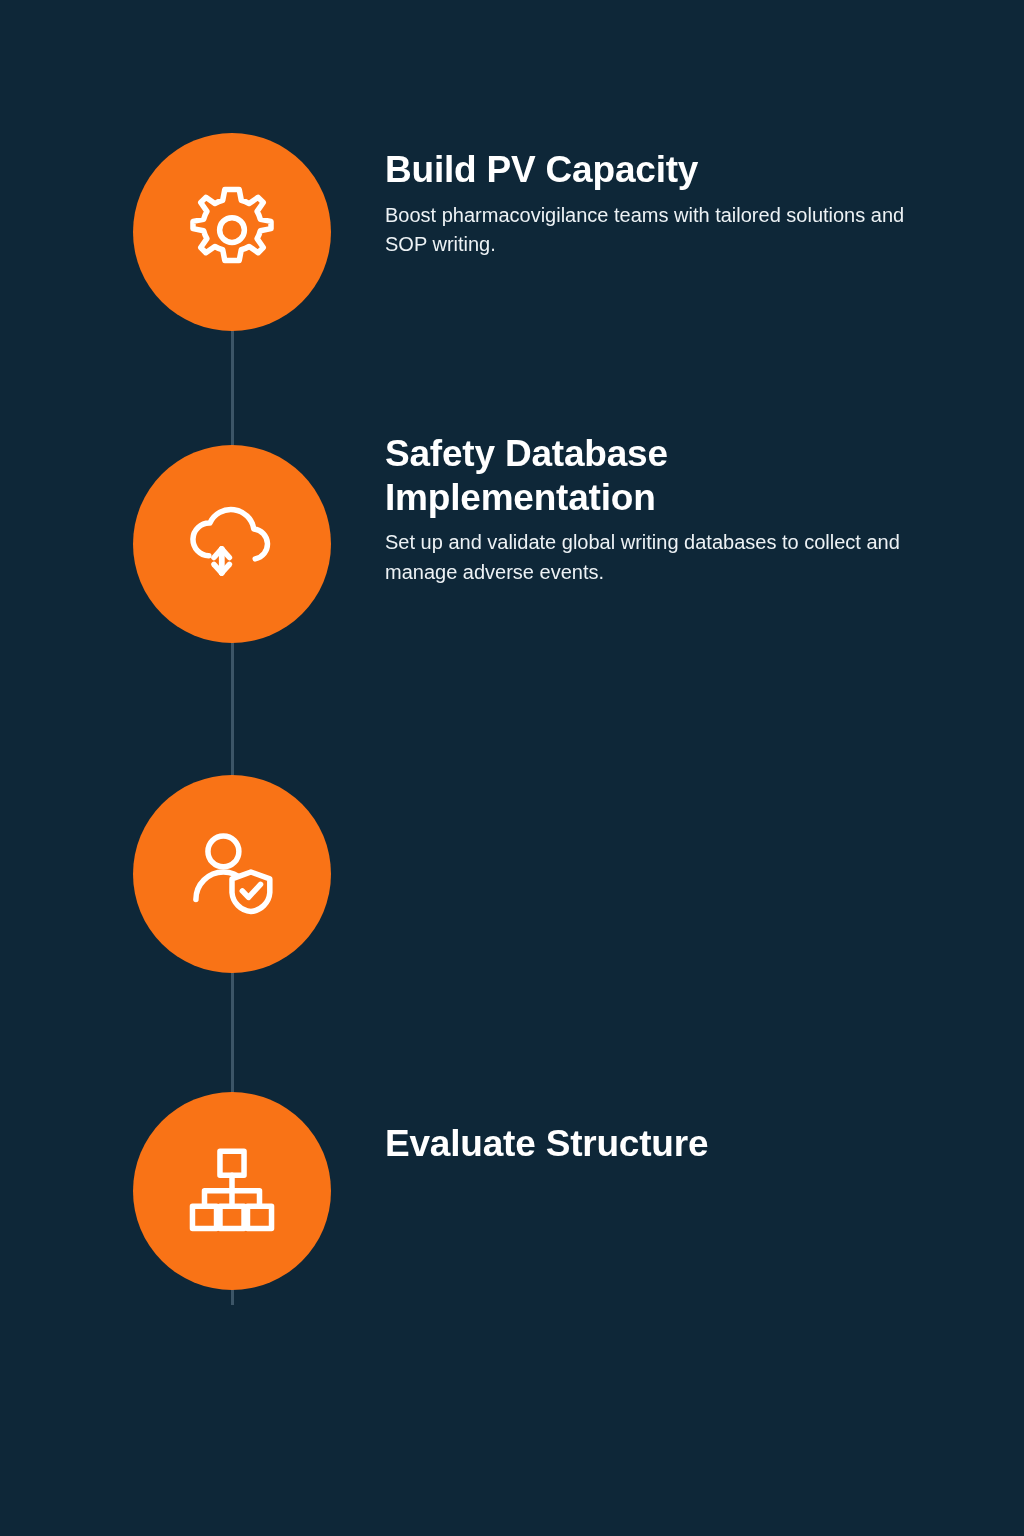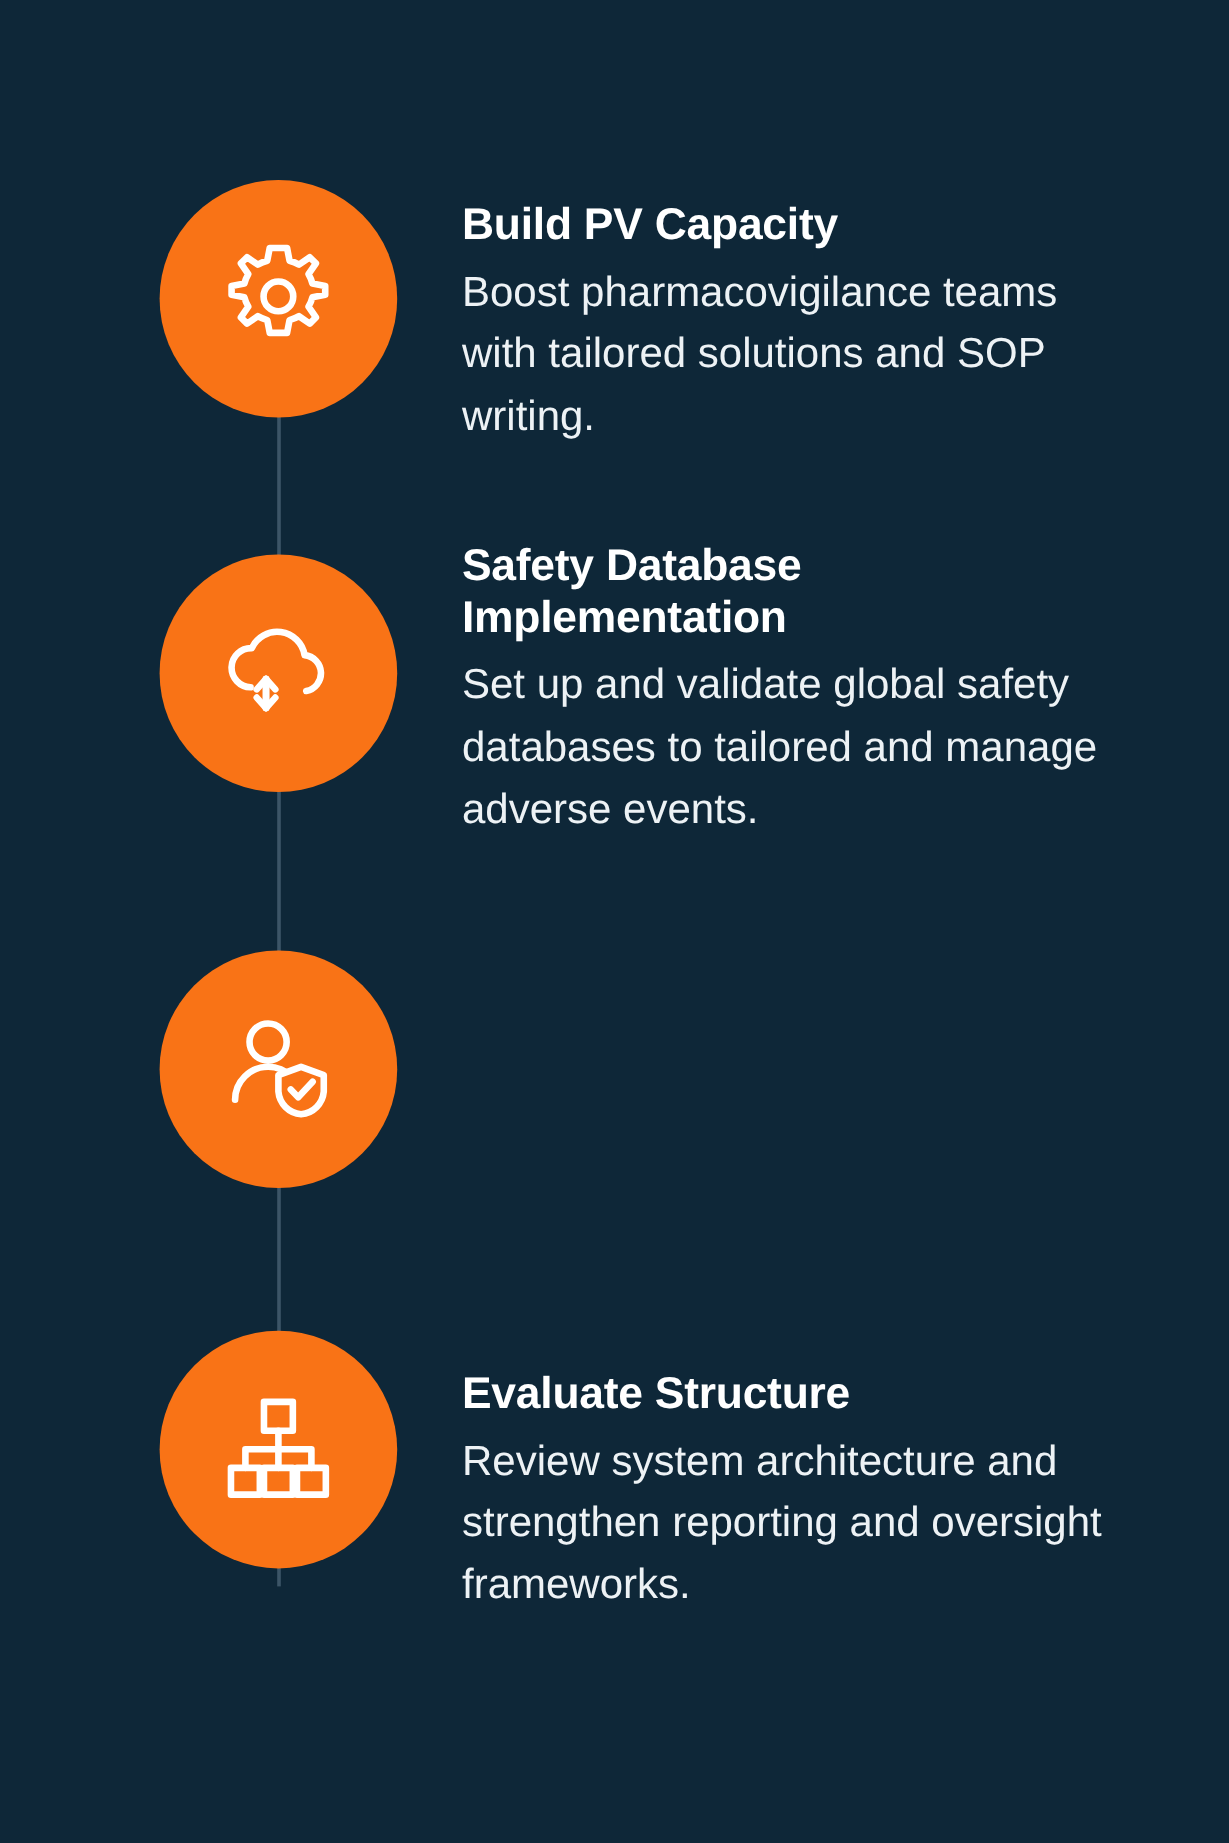--- a/index.html
+++ b/index.html
@@ -10,21 +10,20 @@
   body {
     background: #0e2738;
     font-family: "Liberation Sans", sans-serif;
     overflow: hidden;
     position: relative;
   }
   #timeline {
     position: relative;
     width: 1024px;
     height: 1107px;
-    margin-top: 17px;
   }
   .connector-line {
     position: absolute;
     left: 231px;
     top: 305px;
     width: 3px;
     height: 1000px;
     background: #3c5567;
     z-index: 0;
   }
@@ -58,21 +57,21 @@
   }
   .step-title {
     color: #ffffff;
     font-size: 37px;
     font-weight: bold;
     line-height: 1.18;
     letter-spacing: -0.2px;
   }
   .step-desc {
     color: #edf2f5;
-    font-size: 35px;
+    font-size: 20px;
     line-height: 1.48;
     margin-top: 9px;
     font-weight: 400;
   }
 
   
   #step-0 .icon-circle { top: 133px; left: 133px; }
   #step-0 .step-text  { top: 148px; }
 
   #step-1 .icon-circle { top: 445px; left: 133px; }
@@ -115,21 +114,21 @@
           <path d="M26 50 l-4.5-5"></path>
           <path d="M26 50 l4.5-5"></path>
           <path d="M26 50 l0-14"></path>
           <path d="M26 36 l-4.5 5"></path>
           <path d="M26 36 l4.5 5"></path>
         </svg>
       </span>
     </div>
     <div class="step-text">
       <div class="step-title">Safety Database Implementation</div>
-      <div class="step-desc">Set up and validate global safety databases to tailored and manage adverse events.</div>
+      <div class="step-desc">Set up and validate global writing databases to collect and manage adverse events.</div>
     </div>
   </div>
 
   <div class="step" id="step-2">
     <div class="icon-circle">
       <span>
         <svg viewBox="0 0 64 64" fill="none" stroke="#ffffff" stroke-width="3.2" stroke-linecap="round" stroke-linejoin="round">
           <circle cx="27" cy="20" r="9"></circle>
           <path d="M11 48 a16 16 0 0 1 32 0"></path>
           <path d="M43 32 l11 4 0 8 a12 12 0 0 1-11 11 a12 12 0 0 1-11-11 l0-8 z" fill="#f97316"></path>
@@ -150,17 +149,16 @@
           <rect x="25" y="42" width="14" height="13"></rect>
           <rect x="41" y="42" width="14" height="13"></rect>
           <path d="M32 24 l0 9"></path>
           <path d="M16 42 l0-9 32 0 0 9"></path>
           <path d="M32 33 l0 9"></path>
         </svg>
       </span>
     </div>
     <div class="step-text">
       <div class="step-title">Evaluate Structure</div>
-      <div class="step-desc">Review system architecture and strengthen reporting and oversight frameworks.</div>
     </div>
   </div>
 
 </div>
 
 </body></html>

